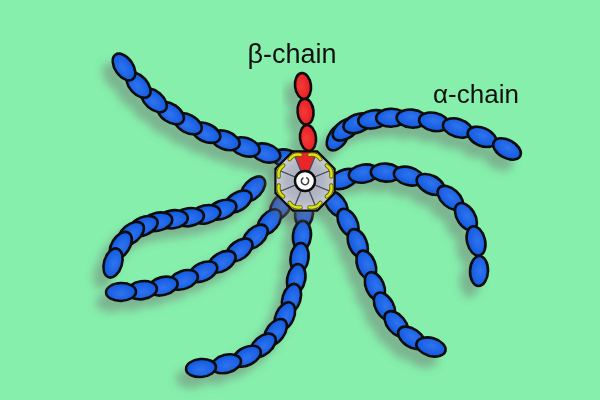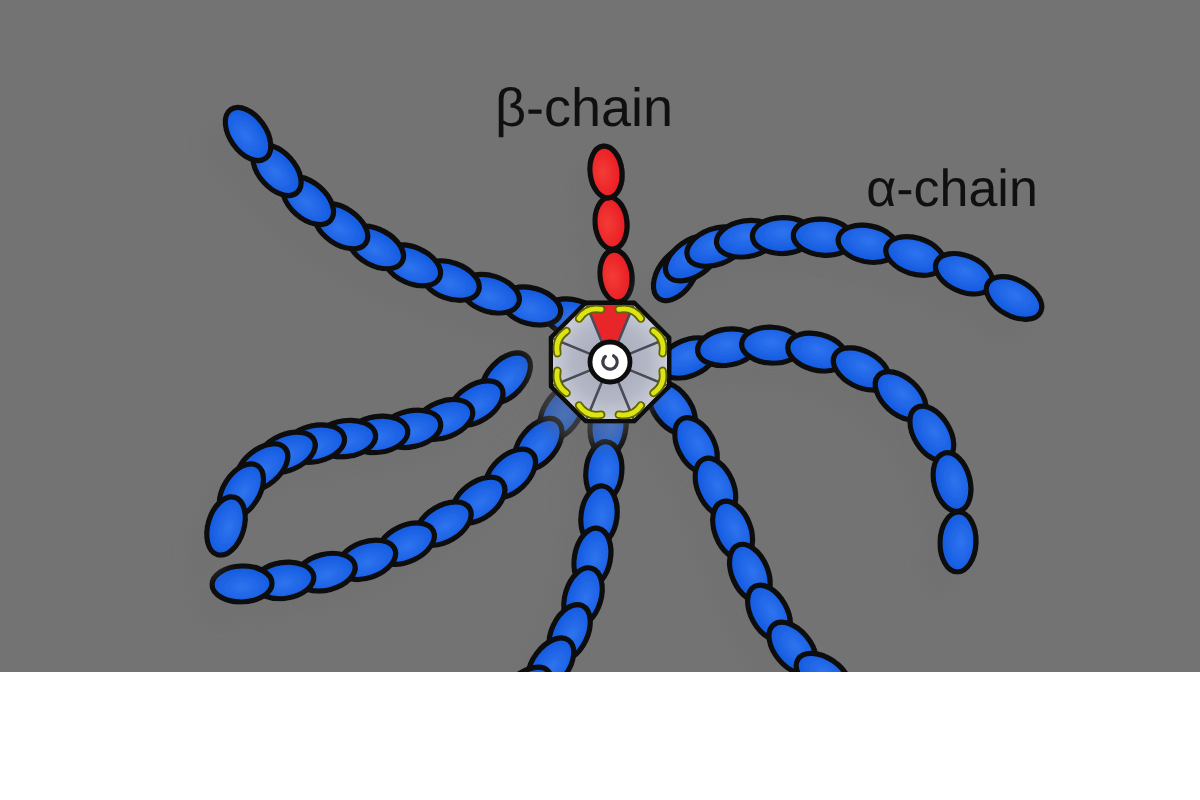--- a/index.html
+++ b/index.html
@@ -1,19 +1,19 @@
 <!DOCTYPE html>
 <html><head>
 <meta charset="utf-8">
 <style>
   html,body{margin:0;padding:0;background:#ffffff;}
   .stage{
     position:relative;
-    width:600px;height:336px;
-    background:#737373;
+    width:600px;height:400px;
+    background:#86efac;
     overflow:hidden;
     font-family:"Liberation Sans", sans-serif;
   }
   svg{position:absolute;left:0;top:0;}
   text.chain-label{
     fill:#101010;
     font-family:"Liberation Sans", sans-serif;
     font-weight:400;
   }
 </style>

